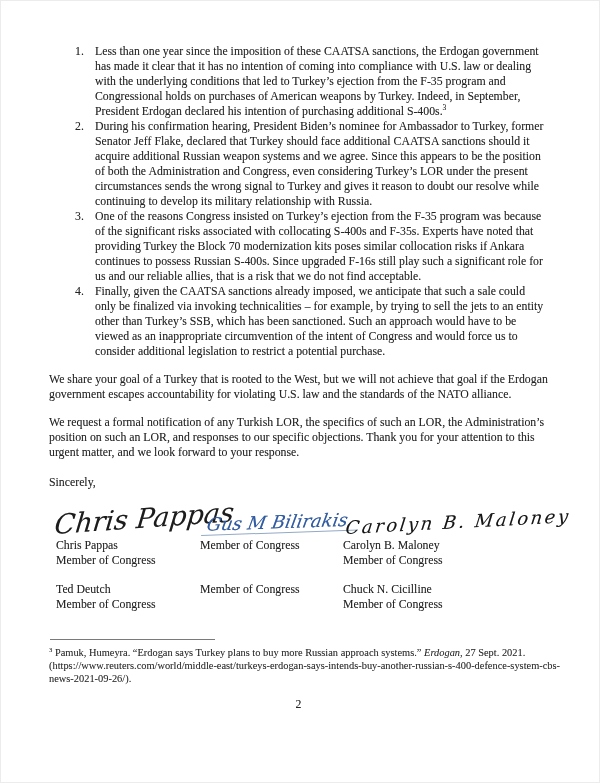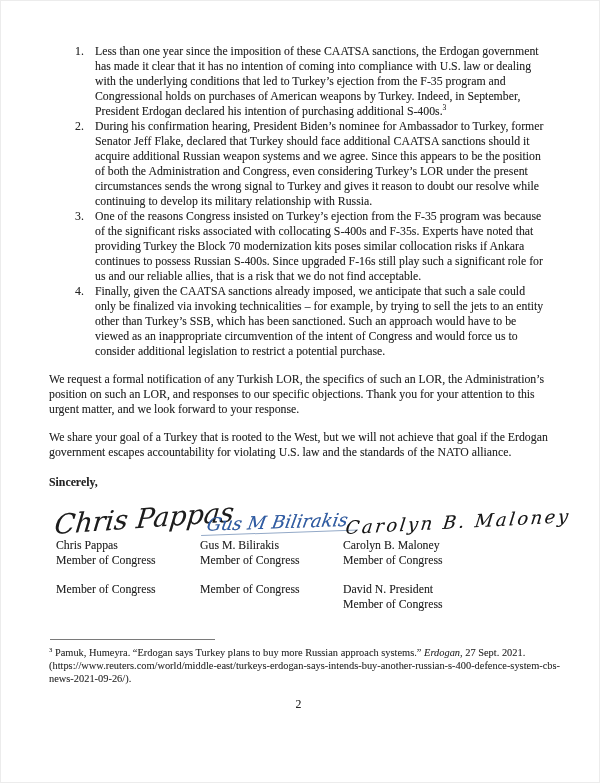--- a/index.html
+++ b/index.html
@@ -17,21 +17,21 @@
   .content{
     padding:44px 52px 0 49px;
     text-shadow:0 0 0.5px rgba(60,60,60,0.35);
   }
   .num-list{margin-left:26px;}
   .li{display:flex;}
   .num{flex:0 0 20px;}
   .li-text{flex:1;font-family:Liberation Serif, serif;}
   sup{font-size:64%;vertical-align:super;line-height:0;}
   .para{margin:13px 0 0 0;}
-  .closing{margin:15px 0 0 0;font-weight:bold;}
+  .closing{margin:15px 0 0 0;}
 
   .sig-scripts{
     display:flex;align-items:flex-end;
     height:47px;margin-left:5px;margin-top:1px;
   }
   .sig-col1{width:147px;flex:0 0 147px;}
   .sig-col2{width:144px;flex:0 0 144px;}
   .sig-col3{flex:1;}
   .script{
     font-family:"DejaVu Serif", serif;
@@ -87,22 +87,22 @@
       <div class="li">
         <span class="num">3.</span>
         <div class="li-text">One of the reasons Congress insisted on Turkey’s ejection from the F-35 program was because of the significant risks associated with collocating S-400s and F-35s. Experts have noted that providing Turkey the Block 70 modernization kits poses similar collocation risks if Ankara continues to possess Russian S-400s. Since upgraded F-16s still play such a significant role for us and our reliable allies, that is a risk that we do not find acceptable.</div>
       </div>
       <div class="li">
         <span class="num">4.</span>
         <div class="li-text">Finally, given the CAATSA sanctions already imposed, we anticipate that such a sale could only be finalized via invoking technicalities – for example, by trying to sell the jets to an entity other than Turkey’s SSB, which has been sanctioned. Such an approach would have to be viewed as an inappropriate circumvention of the intent of Congress and would force us to consider additional legislation to restrict a potential purchase.</div>
       </div>
     </div>
 
+    <p class="para">We share your goal of a Turkey that is rooted to the West, but we will not achieve that goal if the Erdogan government escapes accountability for violating U.S. law and the standards of the NATO alliance.</p>
     <p class="para">We request a formal notification of any Turkish LOR, the specifics of such an LOR, the Administration’s position on such an LOR, and responses to our specific objections. Thank you for your attention to this urgent matter, and we look forward to your response.</p>
-    <p class="para">We share your goal of a Turkey that is rooted to the West, but we will not achieve that goal if the Erdogan government escapes accountability for violating U.S. law and the standards of the NATO alliance.</p>
 
     <p class="closing">Sincerely,</p>
 
     <div class="sig-scripts">
       <div class="sig-col1">
         <span class="script script-pappas">Chris Pappas</span>
       </div>
       <div class="sig-col2">
         <span class="script script-bilirakis">Gus M Bilirakis</span>
       </div>
@@ -110,38 +110,38 @@
         <span class="script script-maloney">Carolyn B. Maloney</span>
       </div>
     </div>
 
     <div class="sig-names">
       <div>
         <div>Chris Pappas</div>
         <div>Member of Congress</div>
       </div>
       <div>
-        <div>Gus M. Bilirakis</div>
         <div>Member of Congress</div>
       </div>
       <div>
         <div>Carolyn B. Maloney</div>
         <div>Member of Congress</div>
       </div>
     </div>
 
     <div class="sig-names row2">
       <div>
+        <div>Ted Deutch</div>
         <div>Member of Congress</div>
       </div>
       <div>
         <div>Member of Congress</div>
       </div>
       <div>
-        <div>David N. President</div>
+        <div>Chuck N. Cicilline</div>
         <div>Member of Congress</div>
       </div>
     </div>
 
     <div class="footnote-rule"></div>
 
     <div class="footnote">
       <sup>3</sup>
       <span>Pamuk, Humeyra. “Erdogan says Turkey plans to buy more Russian approach systems.” </span><i>Erdogan</i><span>, 27 Sept. 2021. (https://www.reuters.com/world/middle-east/turkeys-erdogan-says-intends-buy-another-russian-s-400-defence-system-cbs-news-2021-09-26/).</span>
     </div>

